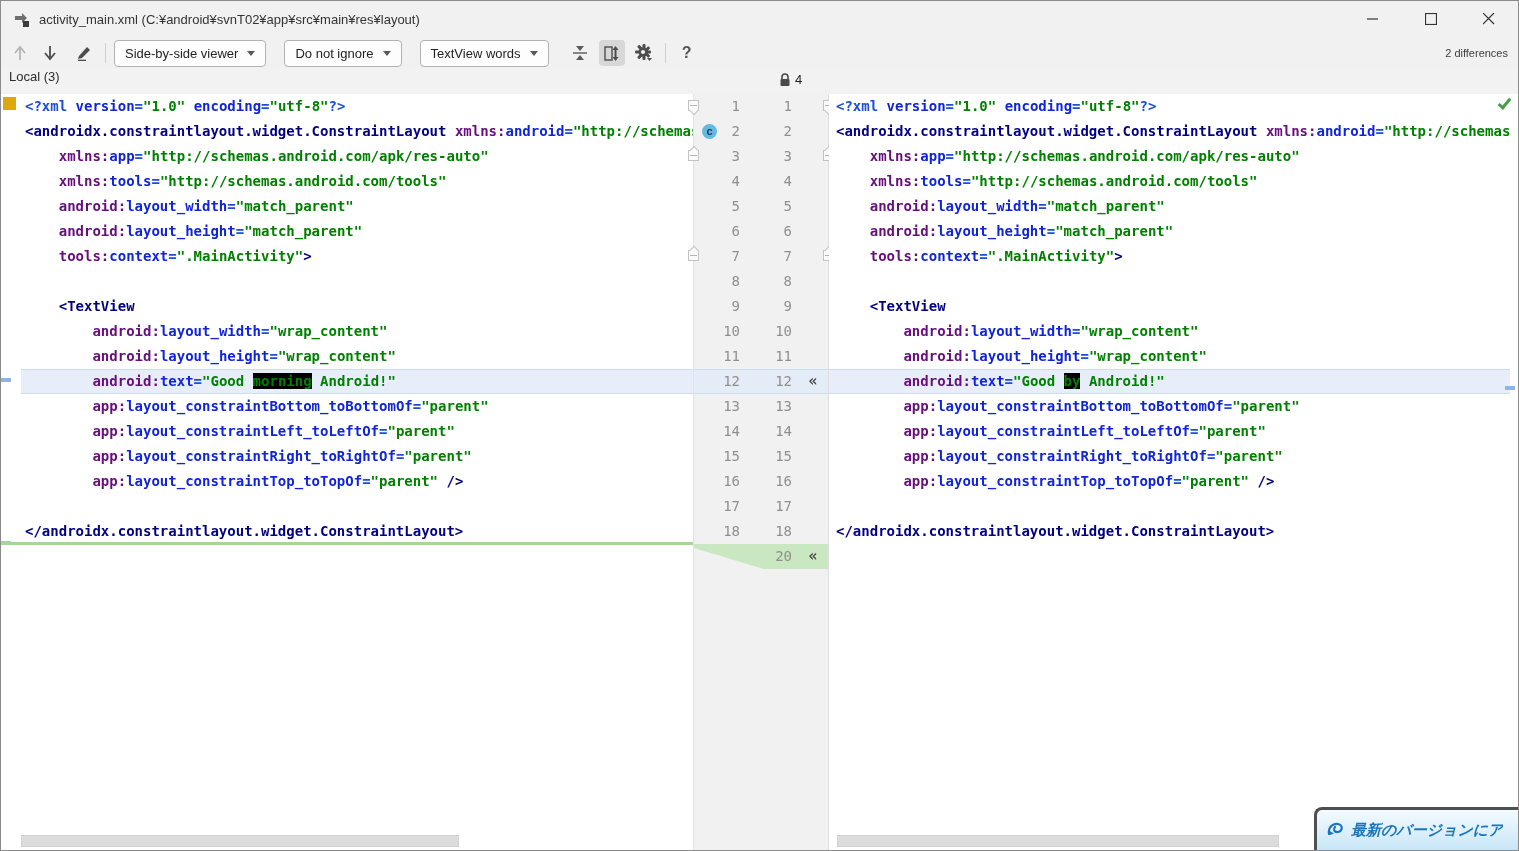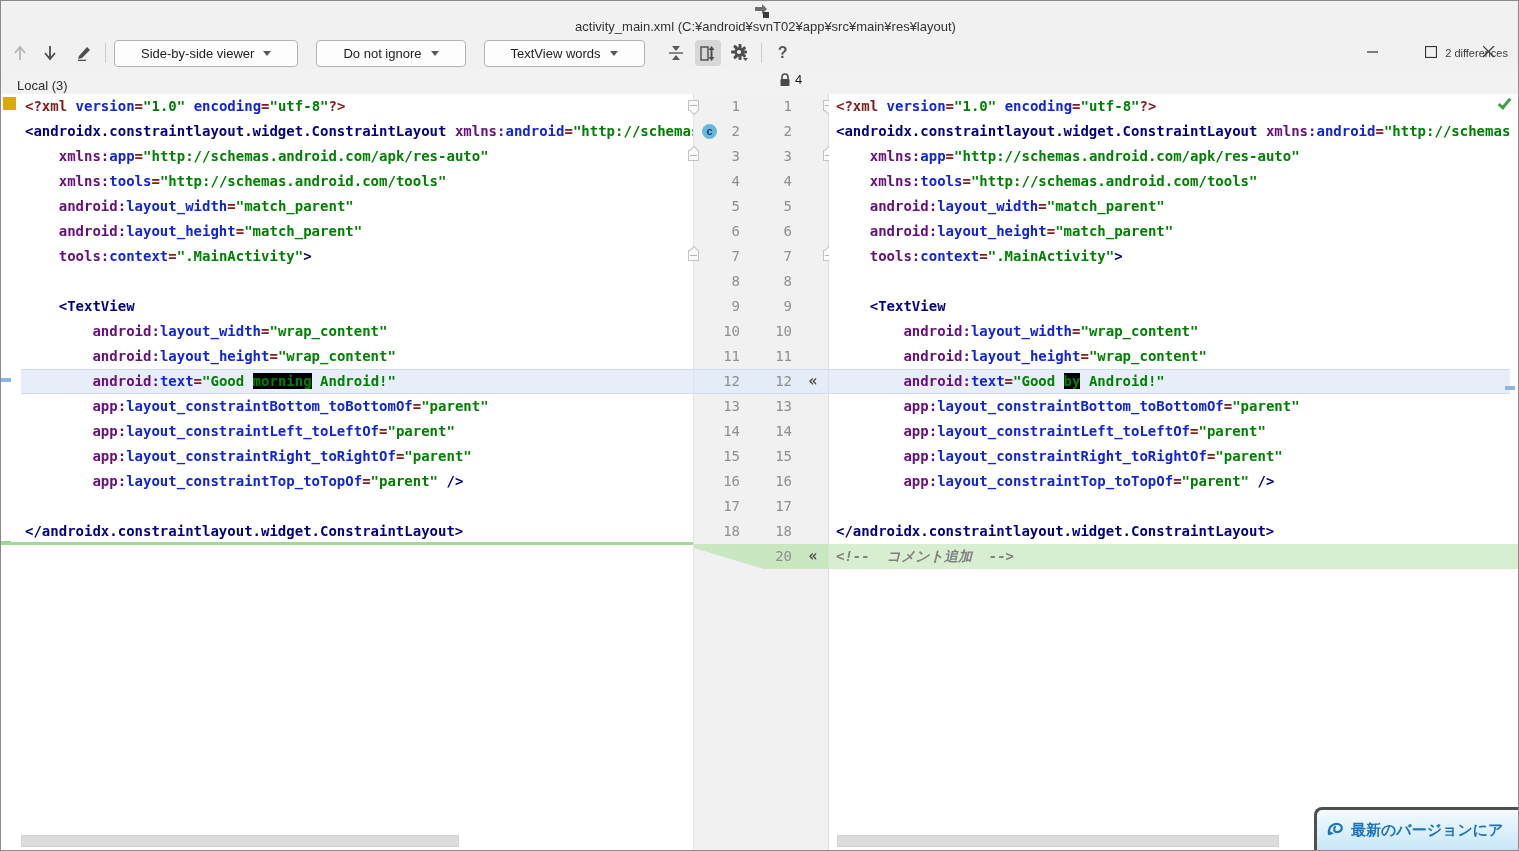--- a/index.html
+++ b/index.html
@@ -3,62 +3,62 @@
 <meta charset="utf-8">
 <style>
   * { margin:0; padding:0; box-sizing:border-box; }
   html,body { width:1519px; height:851px; }
   body {
     font-family:"Liberation Sans", sans-serif;
     background:#f2f2f2; color:#2b2b2b; overflow:hidden; position:relative;
     border:1px solid #8a8a8a;
   }
   
-  .titlebar { height:36px; display:flex; align-items:center; padding-left:12px; background:#f1f1f1;flex-direction:column; }
+  .titlebar { height:36px; display:flex; align-items:center; padding-left:12px; background:#f1f1f1; }
   .titlebar .app-icon { width:18px; height:18px; margin-right:8px; }
   .titlebar .title { font-size:13px; color:#333; }
   .win-controls { margin-left:auto; display:flex; height:100%; }
   .win-btn { width:58px; height:36px; display:flex; align-items:center; justify-content:center; }
   
   .toolbar { height:32px; display:flex; align-items:center; padding:0 8px 0 6px; background:#f1f1f1; }
   .icon-btn { width:26px; height:26px; display:flex; align-items:center; justify-content:center; border-radius:4px; }
   .icon-btn.toggled { background:#d7d7d7; }
   .tb-sep { width:1px; height:20px; background:#cfcfcf; margin:0 8px; }
   .dropdown {
     height:27px; background:#fdfdfd; border:1px solid #b2b2b2; border-radius:4px;
-    display:flex; align-items:center; padding:0 26px; font-size:13px; color:#222; margin-right:18px;
+    display:flex; align-items:center; padding:0 10px; font-size:13px; color:#222; margin-right:18px;
   }
   .dd-caret { width:0; height:0; border-left:4px solid transparent; border-right:4px solid transparent;
     border-top:5px solid #595959; margin-left:9px; }
   .diff-count { margin-left:auto; font-size:11px; color:#3c3c3c; padding-right:2px; }
   .help { font-size:16px; color:#555; font-weight:bold; }
   
   .subheader { height:25px; position:relative; font-size:13px; color:#2b2b2b; background:#f2f2f2; }
-  .local-label { position:absolute; left:8px; top:9px;margin-left:8px; }
+  .local-label { position:absolute; left:8px; top:0; }
   .lock-group { position:absolute; left:778px; top:3px; display:flex; align-items:center; gap:4px; font-size:13px; color:#1a1a1a; }
   
   .content { position:absolute; top:93px; left:0; right:0; bottom:0; background:#fff; }
   .pane { position:absolute; top:0; bottom:0; overflow:hidden; background:#fff; }
   .pane-left  { left:0;   width:692px; }
   .pane-right { left:828px; right:0; }
   .gutter { position:absolute; top:0; bottom:0; left:692px; width:136px; background:#f1f1f1;
             border-left:1px solid #e3e3e3; border-right:1px solid #dedede; }
   .code { position:absolute; top:0; left:0; right:0;
           font-family:"DejaVu Sans Mono","Liberation Mono",monospace; font-weight:bold;
           font-size:14px; }
   .code-line { height:25px; line-height:25px; white-space:pre; overflow:hidden; }
   .pane-left  .code-line { margin-left:20px; padding-left:4px; }
   .pane-right .code-line { padding-left:7px; margin-right:8px; }
   .code-line.hl-current { background:#e7eef9; box-shadow:inset 0 1px #ccdcf3, inset 0 -1px #ccdcf3; }
   .code-line.hl-added   { background:#d8eed0; margin-right:0; }
   
   .tk-t { color:#000080; }            
   .tk-x { color:#660e7a;text-align:right; }            
   .tk-a { color:#1024d9; }            
-  .tk-p { color:#7f1d1d; }            
+  .tk-p { color:#1d4ed8; }            
   .tk-v { color:#008000; }            
   .tk-w { color:#008000; background:#000000; } 
   .tk-s { color:#1a1a1a; }
   .tk-c { color:#808080; font-style:italic; }
   
   .g-row { height:25px; line-height:25px; position:relative;
            font-family:"DejaVu Sans Mono","Liberation Mono",monospace; font-size:14px; color:#8f8f8f; }
   .g-row.hl-current { background:#e4ecf8; box-shadow:inset 0 1px #ccdcf3, inset 0 -1px #ccdcf3; }
   .g-row.hl-added::before { content:""; position:absolute; inset:0; background:#c9e7c0;
            clip-path:polygon(0 0,100% 0,100% 100%,52% 100%,0 16%); }
@@ -87,21 +87,21 @@
        border-right:3px solid #43a047; border-bottom:3px solid #43a047; transform:rotate(40deg); }
   
   .hscroll { position:absolute; bottom:3px; height:12px; background:#dcdcdc; border:1px solid #d2d2d2; }
   .hs-left { left:20px; width:438px; }
   .hs-right { left:8px; width:442px; }
   
   .popup { position:absolute; right:0; bottom:0; width:204px; height:43px;
     border-top:3px solid #4f4f4f; border-left:3px solid #4f4f4f; border-top-left-radius:8px;
     background:linear-gradient(#f4fbff,#c8e6f8); display:flex; align-items:center; padding-left:9px;
     font-family:"DejaVu Sans","Liberation Sans",sans-serif; }
-  .popup .txt { color:#1b75bc; font-size:15px; font-weight:bold; white-space:nowrap; overflow:hidden; margin-left:5px; }
+  .popup .txt { color:#1b75bc; font-size:15px; font-weight:bold; white-space:nowrap; overflow:hidden; margin-left:5px;font-style:italic; }
   svg { display:block; }
 </style>
 </head>
 <body>
 
 <div class="titlebar">
   <span class="app-icon">
     <svg width="18" height="18" viewBox="0 0 18 18">
       <path d="M2 6 h7 v-3 l5 5 -5 5 v-3 h-7 z" fill="#6e6e6e"></path>
       <rect x="10" y="11" width="6" height="6" fill="#3b3b3b"></rect>
@@ -330,21 +330,20 @@
         <div class="code-line"><span class="tk-s">    </span><span class="tk-t">&lt;TextView</span></div>
         <div class="code-line"><span class="tk-s">        </span><span class="tk-x">android:</span><span class="tk-a">layout_width</span><span class="tk-p">=</span><span class="tk-v">"wrap_content"</span></div>
         <div class="code-line"><span class="tk-s">        </span><span class="tk-x">android:</span><span class="tk-a">layout_height</span><span class="tk-p">=</span><span class="tk-v">"wrap_content"</span></div>
         <div class="code-line hl-current"><span class="tk-s">        </span><span class="tk-x">android:</span><span class="tk-a">text</span><span class="tk-p">=</span><span class="tk-v">"Good </span><span class="tk-w">by</span><span class="tk-v"> Android!"</span></div>
         <div class="code-line"><span class="tk-s">        </span><span class="tk-x">app:</span><span class="tk-a">layout_constraintBottom_toBottomOf</span><span class="tk-p">=</span><span class="tk-v">"parent"</span></div>
         <div class="code-line"><span class="tk-s">        </span><span class="tk-x">app:</span><span class="tk-a">layout_constraintLeft_toLeftOf</span><span class="tk-p">=</span><span class="tk-v">"parent"</span></div>
         <div class="code-line"><span class="tk-s">        </span><span class="tk-x">app:</span><span class="tk-a">layout_constraintRight_toRightOf</span><span class="tk-p">=</span><span class="tk-v">"parent"</span></div>
         <div class="code-line"><span class="tk-s">        </span><span class="tk-x">app:</span><span class="tk-a">layout_constraintTop_toTopOf</span><span class="tk-p">=</span><span class="tk-v">"parent"</span><span class="tk-t"> /&gt;</span></div>
         <div class="code-line"></div>
         <div class="code-line"><span class="tk-t">&lt;/androidx.constraintlayout.widget.ConstraintLayout&gt;</span></div>
-        <div class="code-line hl-added"><span class="tk-c">&lt;!--  コメント追加  --&gt;</span></div>
       </div>
     <div class="check-ok"></div>
     <div class="marker m-blue-r"></div>
     <div class="hscroll hs-right"></div>
   </div>
 
 </div>
 
 <div class="popup">
   <svg width="20" height="20" viewBox="0 0 20 20">

